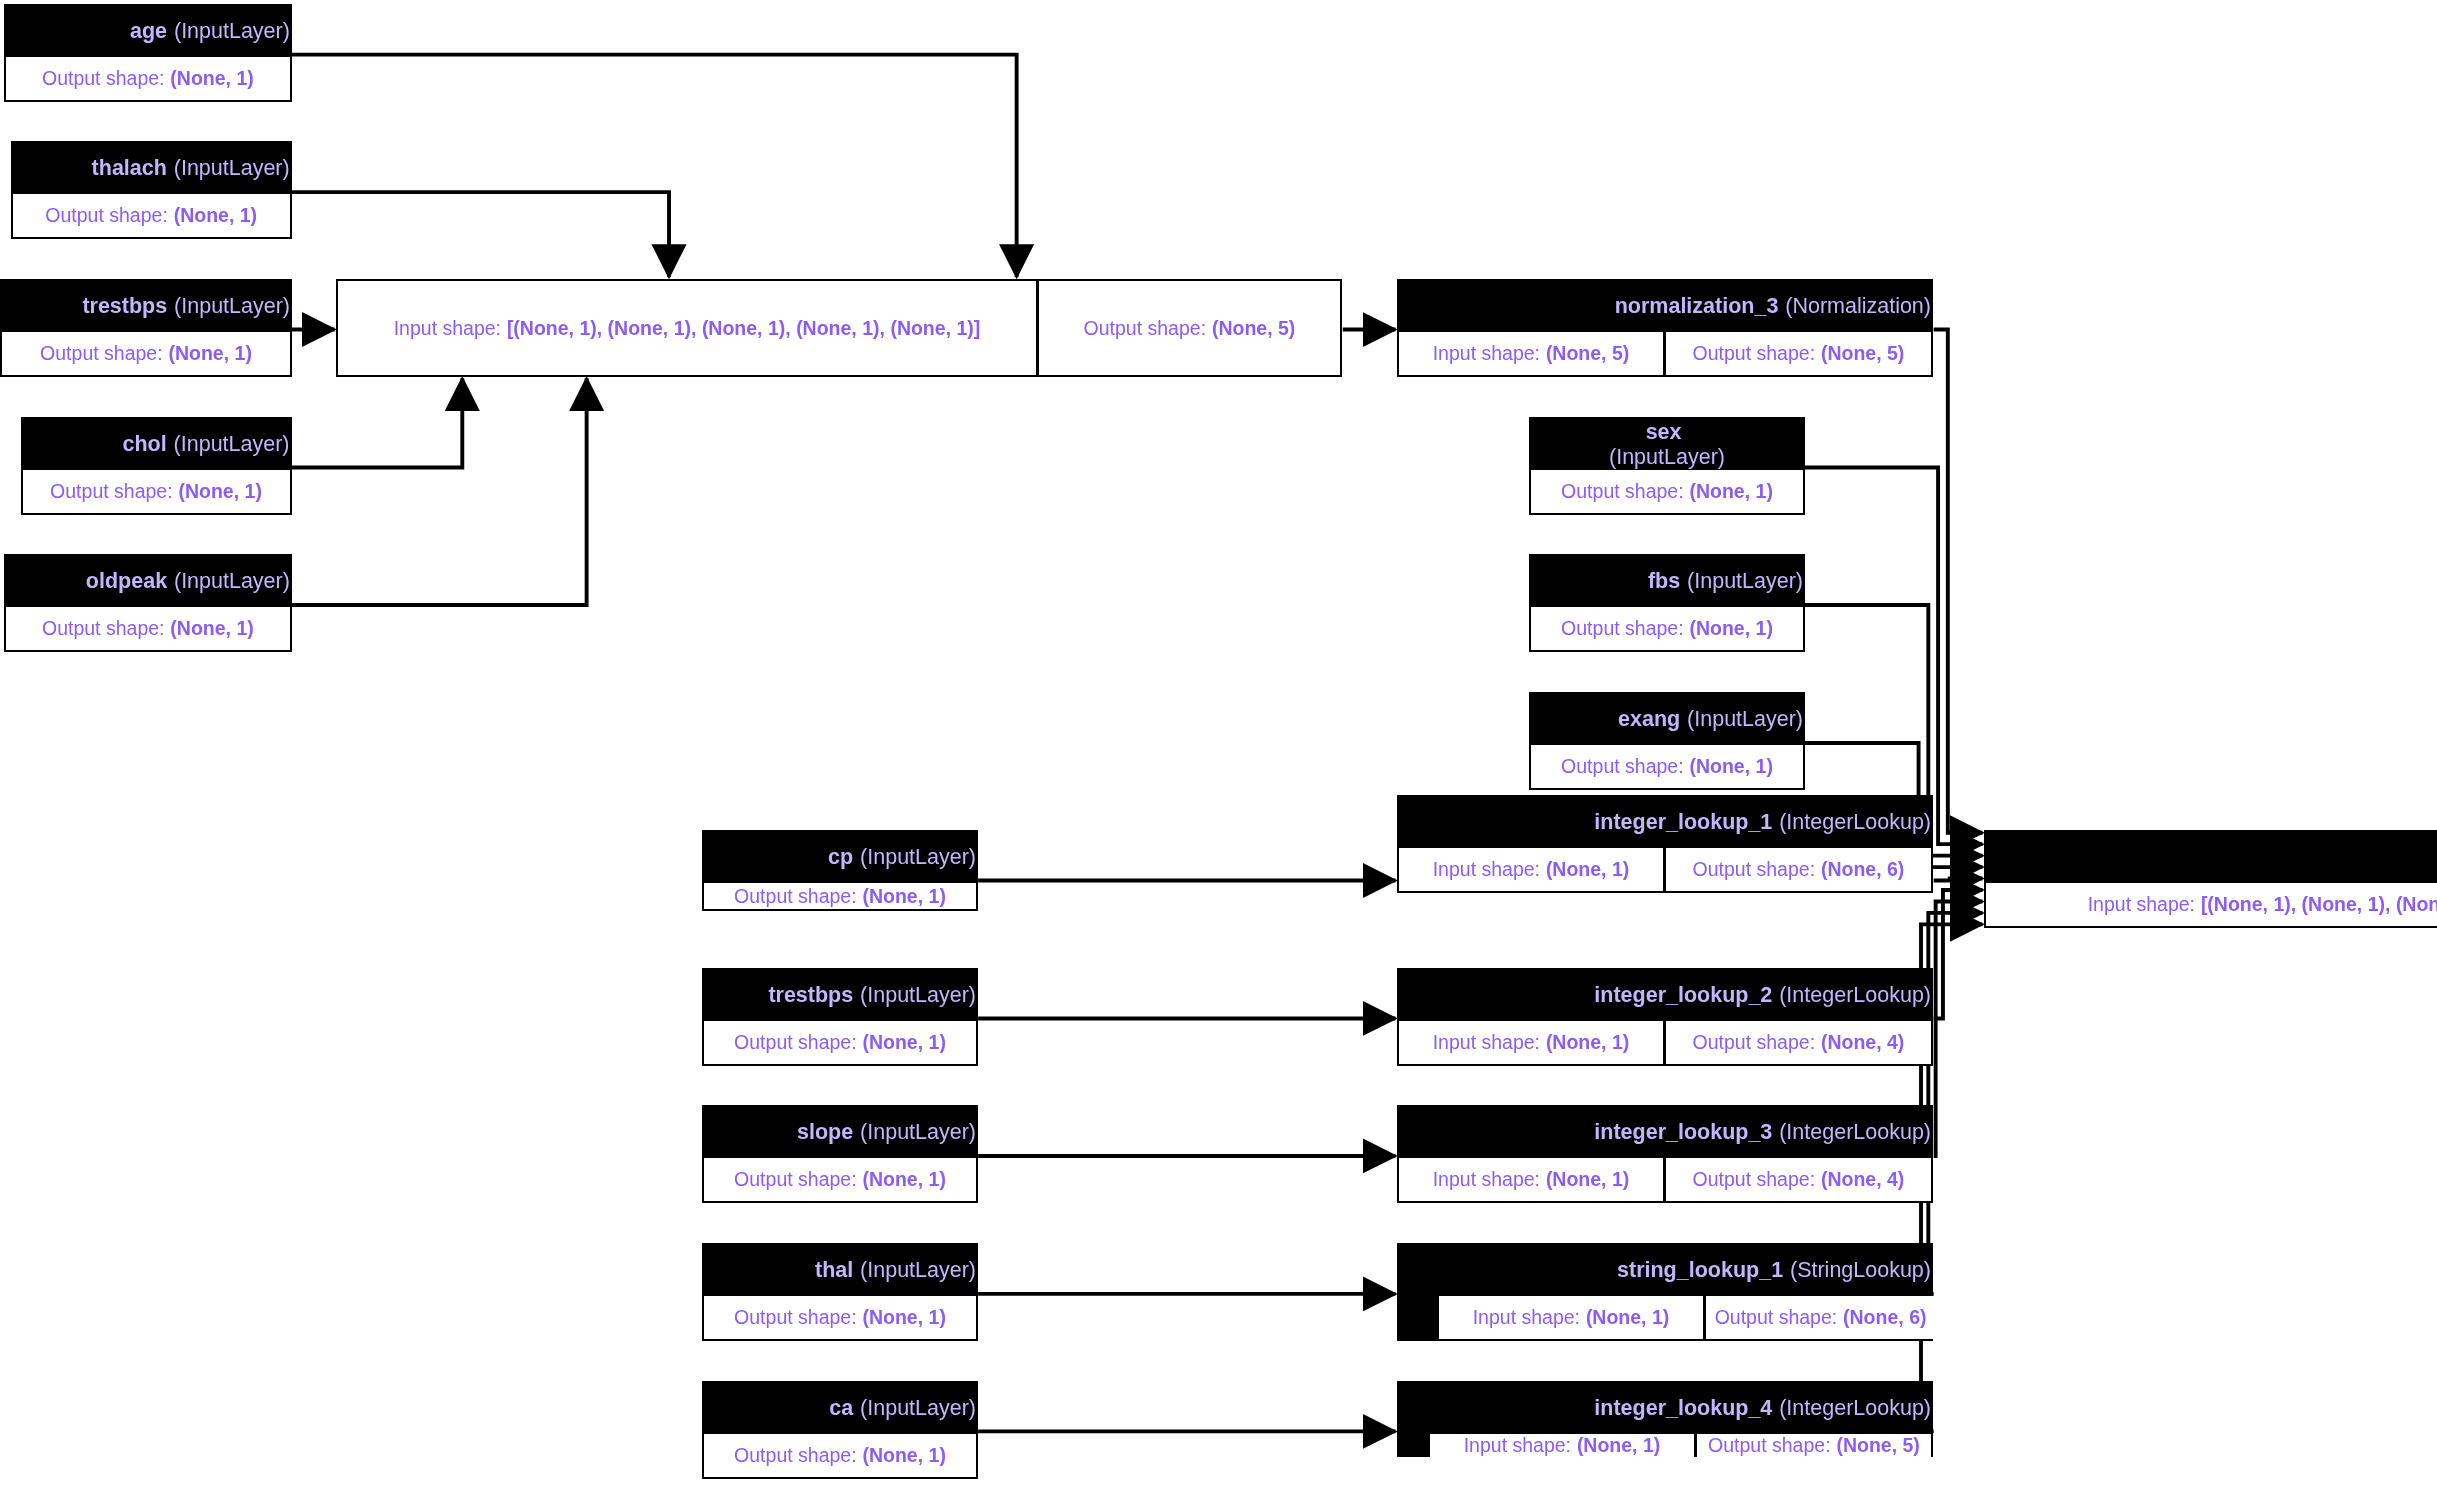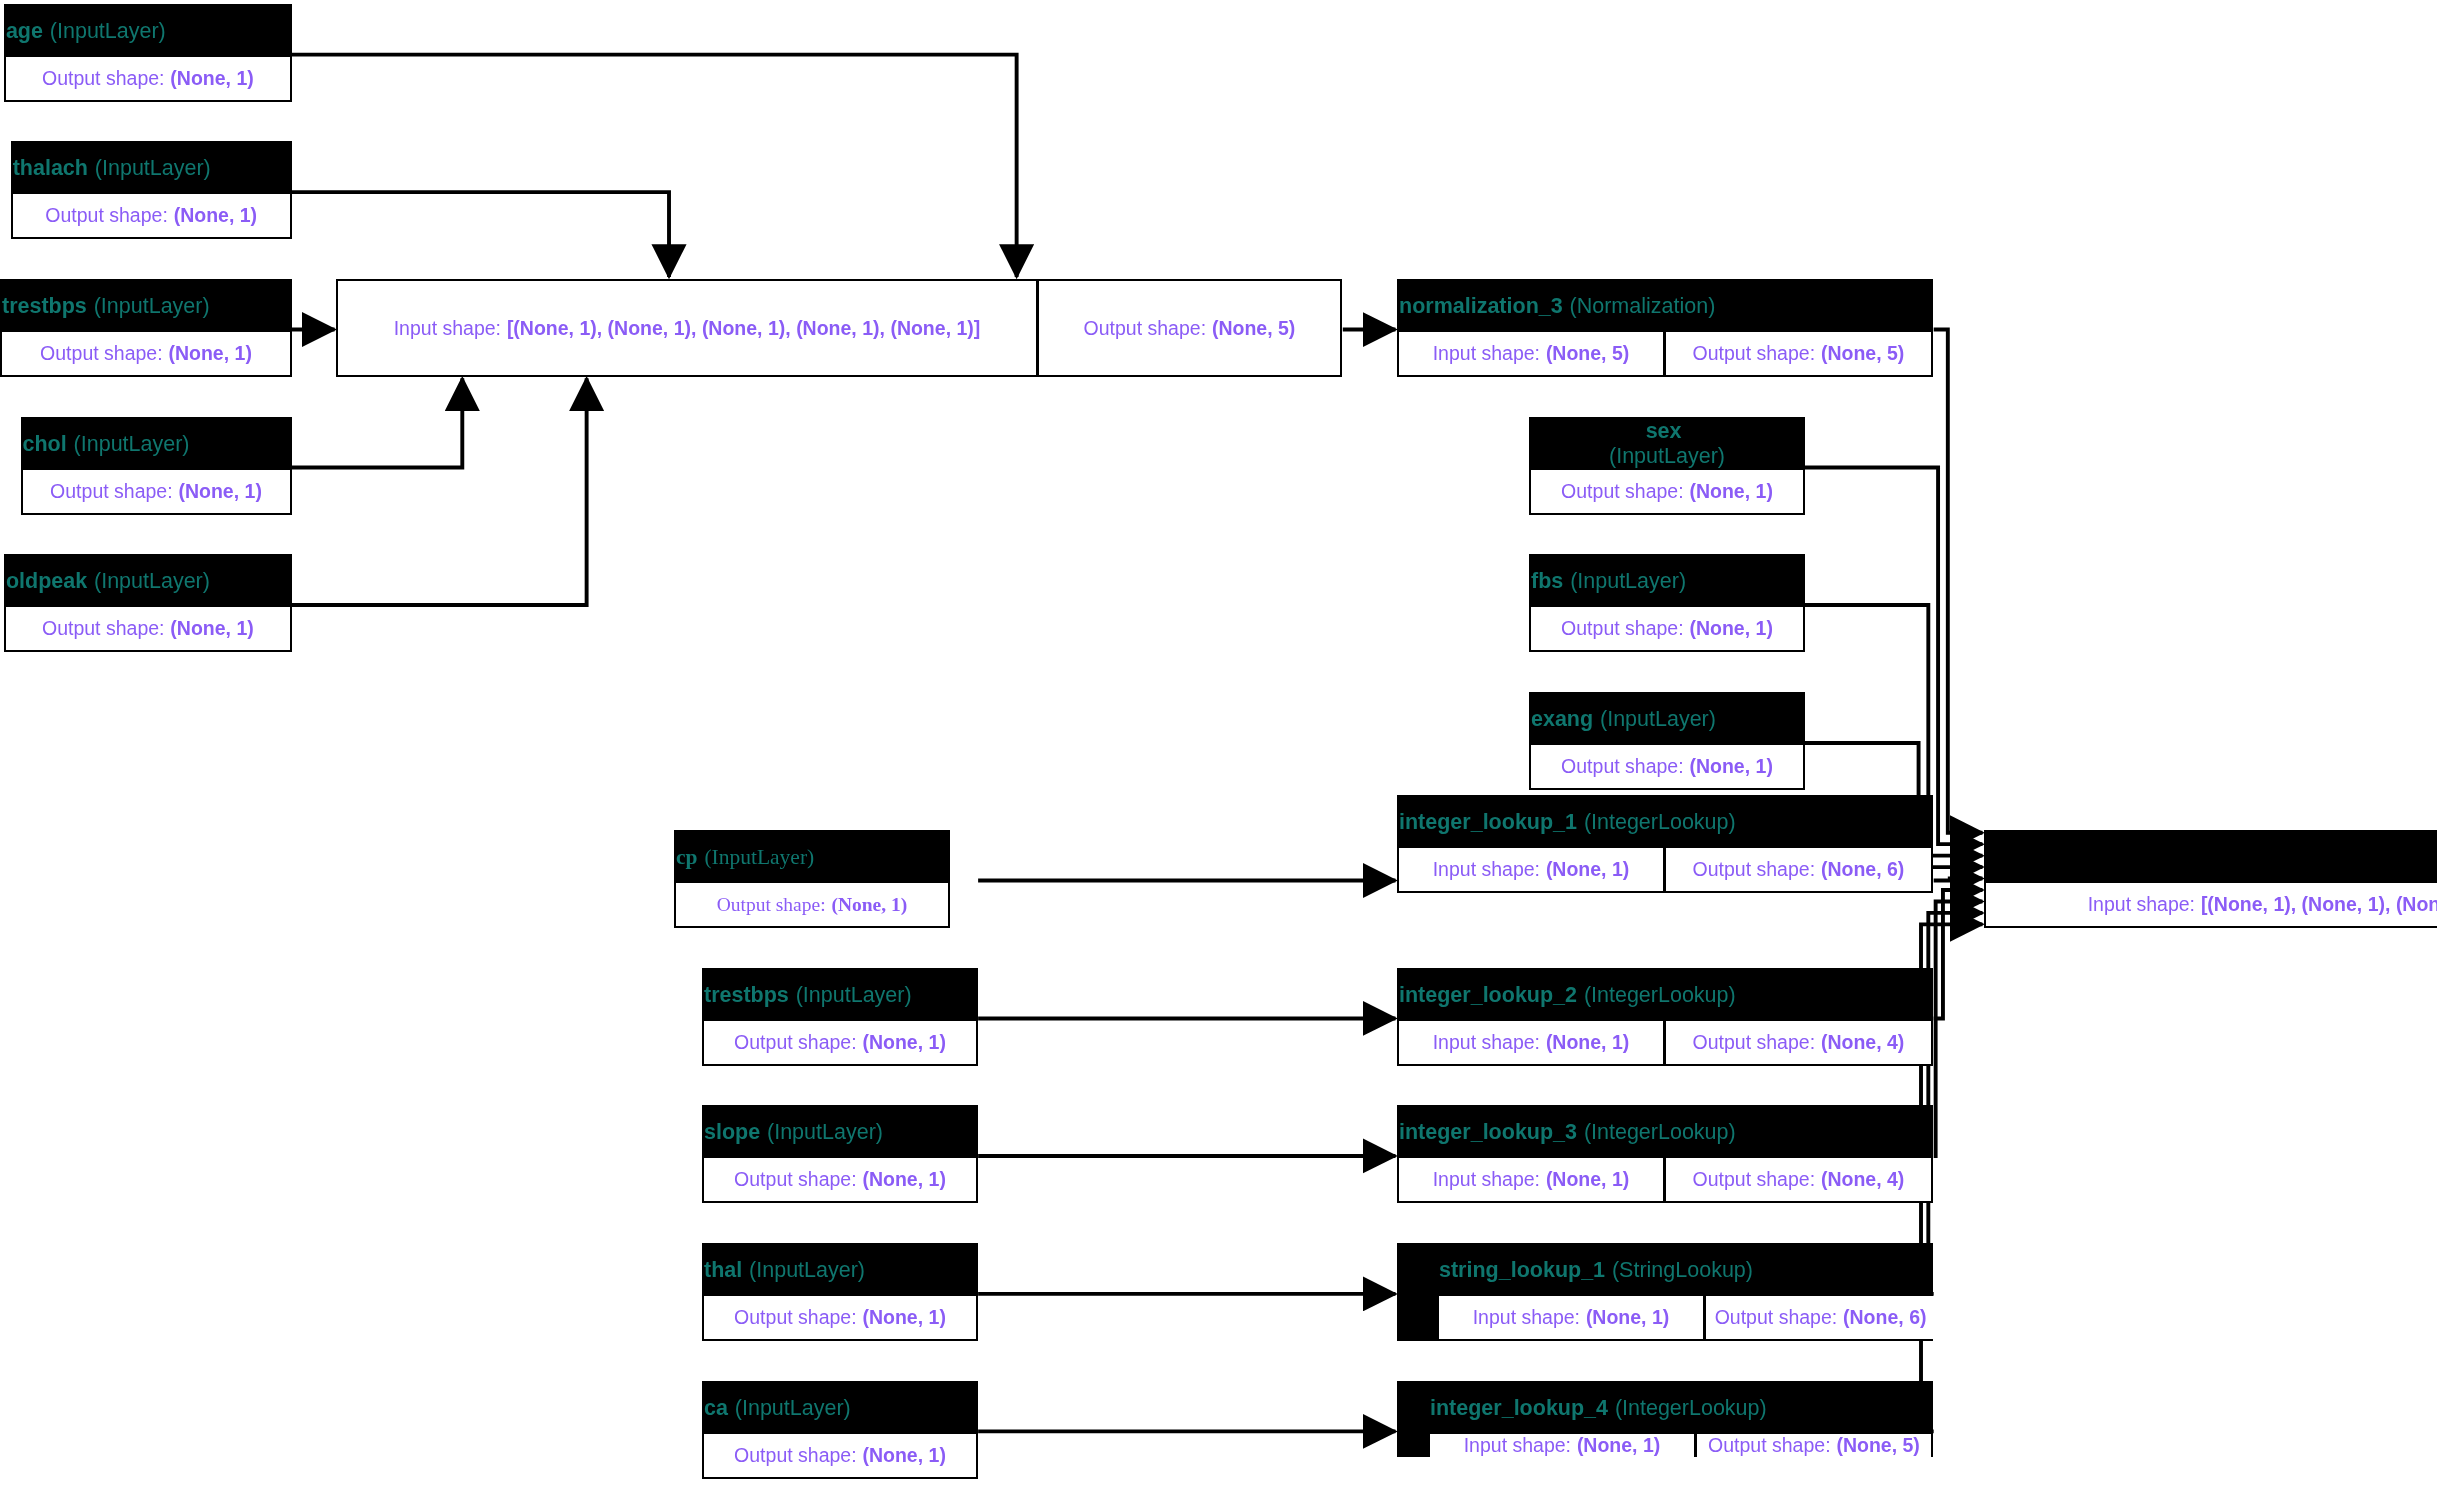--- a/index.html
+++ b/index.html
@@ -20,27 +20,27 @@
   
   .node {
     position: absolute;
     box-sizing: border-box;
     border: 2.9px solid #000000;
     background: #000000;
     display: flex;
     flex-direction: column;
   }
   .node-title {
-    color: #0f766e;
+    color: #c4b5fd;
     background: #000000;
     text-align: center;
     white-space: nowrap;
     display: flex;
     align-items: center;
-    justify-content: flex-start;
+    justify-content: flex-end;
     font-size: 21.5px;
     letter-spacing: 0px;
     flex: 0 0 auto;
   }
   .node-title b {
     font-weight: bold;
     margin-right: 0.32em;
   }
   .node-title span.paren {
     font-weight: normal;
@@ -227,21 +227,21 @@
         <b>exang</b>
         <span class="paren">(InputLayer)</span>
       </div>
       <div class="shape-row single">
         <div class="shape-cell">
           <span class="lbl">Output shape:</span>
           <span class="val">(None, 1)</span>
         </div>
       </div>
     </div>
-    <div class="node" style="left: 674px; top: 830px; width: 276px; height: 98px; font-family: Liberation Serif, serif;">
+    <div class="node" style="left: 702px; top: 830px; width: 276px; height: 81px;">
       <div class="node-title" style="height: 51px;">
         <b>cp</b>
         <span class="paren">(InputLayer)</span>
       </div>
       <div class="shape-row single">
         <div class="shape-cell">
           <span class="lbl">Output shape:</span>
           <span class="val">(None, 1)</span>
         </div>
       </div>

